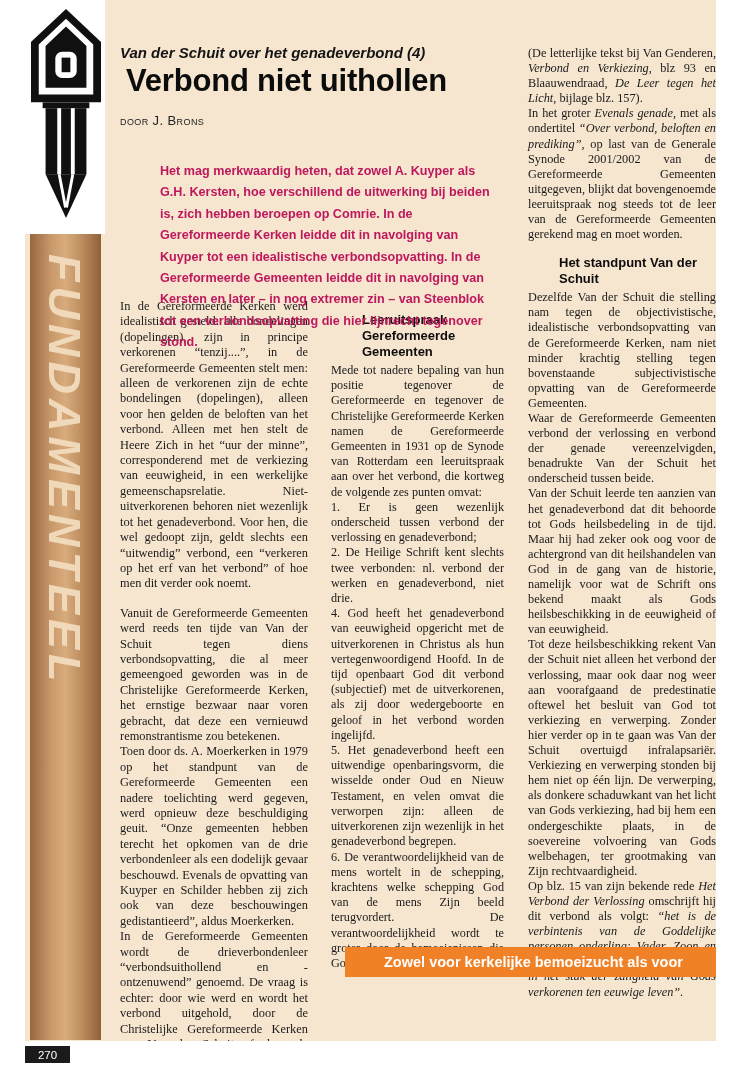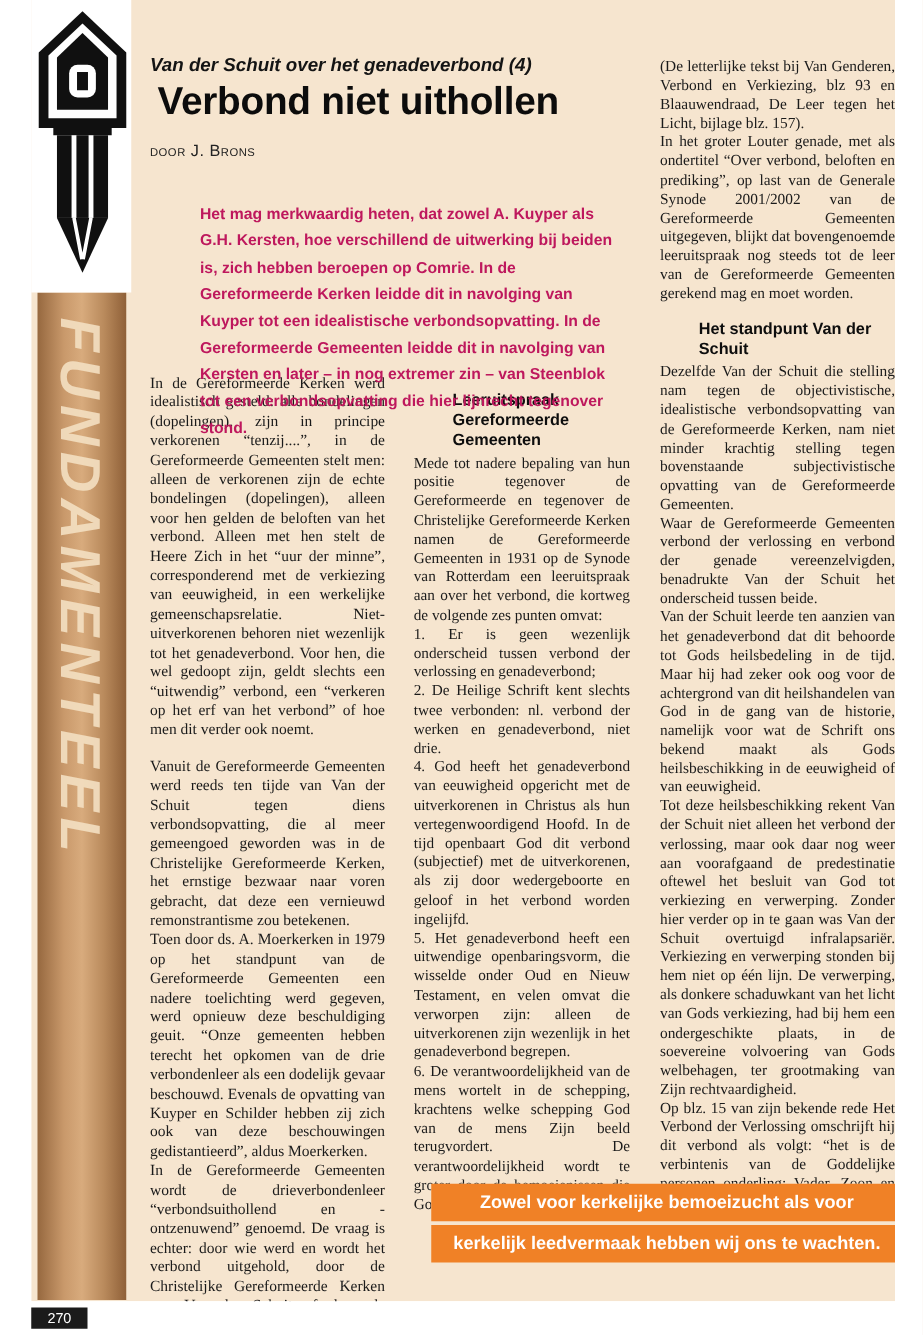--- a/index.html
+++ b/index.html
@@ -24,21 +24,21 @@
         font-family:"Liberation Sans",sans-serif;font-weight:bold;font-size:12.6px;
         line-height:21.4px;color:#be185d;margin-top:20px;}
   .col{position:absolute;z-index:1;font-size:12.4px;line-height:15.4px;color:#1a1a1a;}
   .col p{margin:0;text-align:justify;hyphens:auto;}
   .col p.space{margin-top:14px;}
   .col .hd{font-family:"Liberation Sans",sans-serif;font-size:13px;line-height:16px;
         font-weight:bold;margin:13px 0 3px;color:#0d0d0d;text-align:left;padding-left:31px;}
   #col1{left:120px;top:299px;width:188px;}
   #col2{left:331px;top:299px;width:173px;font-size:12.2px;line-height:15.2px;}
   #col3{left:528px;top:46px;width:188px;font-size:12.3px;line-height:15.1px;}
-  .it{}
+  .it{font-style:italic;}
   .pullquote{position:absolute;left:345px;top:947px;width:377px;z-index:5;
         background:var(--background,#f6e5cf);}
   .pq-line{height:30px;line-height:30px;text-align:center;
         background:var(--accent-orange,#f08126);color:#fff;
         font-family:"Liberation Sans",sans-serif;font-weight:bold;font-size:14.5px;}
   .pq-line + .pq-line{margin-top:3px;}
   .cover-bottom{position:absolute;left:0;top:1041px;width:738px;height:27px;background:#fff;z-index:6;}
   .cover-right{position:absolute;left:716px;top:0;width:22px;height:1068px;background:#fff;z-index:6;}
   .cover-left{position:absolute;left:0;top:0;width:25px;height:1068px;background:#fff;z-index:6;}
   .pagenum{position:absolute;left:25px;top:1046px;width:45px;height:17px;z-index:7;
@@ -85,32 +85,31 @@
       <h3 class="hd">Leeruitspraak Gereformeerde Gemeenten</h3>
       <p><span>Mede tot nadere bepaling van hun positie tegenover de Gereformeerde en tegenover de Christelijke Gereformeerde Kerken namen de Gereformeerde Gemeenten in 1931 op de Synode van Rotterdam een leeruitspraak aan over het verbond, die kortweg de volgende zes punten omvat:</span></p>
       <p><span>1. Er is geen wezenlijk onderscheid tussen verbond der verlossing en genadeverbond;</span></p>
       <p><span>2. De Heilige Schrift kent slechts twee verbonden: nl. verbond der werken en genadeverbond, niet drie.</span></p>
       <p><span>4. God heeft het genadeverbond van eeuwigheid opgericht met de uitverkorenen in Christus als hun vertegenwoordigend Hoofd. In de tijd openbaart God dit verbond (subjectief) met de uitverkorenen, als zij door wedergeboorte en geloof in het verbond worden ingelijfd.</span></p>
       <p><span>5. Het genadeverbond heeft een uitwendige openbaringsvorm, die wisselde onder Oud en Nieuw Testament, en velen omvat die verworpen zijn: alleen de uitverkorenen zijn wezenlijk in het genadeverbond begrepen.</span></p>
       <p><span>6. De verantwoordelijkheid van de mens wortelt in de schepping, krachtens welke schepping God van de mens Zijn beeld terugvordert. De verantwoordelijkheid wordt te groter door de bemoeienissen die God met de mens maakt.</span></p>
     </div>
   <div class="col" id="col3">
       <p><span>(De letterlijke tekst bij Van Genderen, </span><span class="it">Verbond en Verkiezing</span><span>, blz 93 en Blaauwendraad, </span><span class="it">De Leer tegen het Licht</span><span>, bijlage blz. 157).</span></p>
-      <p><span>In het groter </span><span class="it">Louter genade</span><span>, met als ondertitel </span><span class="it">“Over verbond, beloften en prediking”</span><span>, op last van de Generale Synode 2001/2002 van de Gereformeerde Gemeenten uitgegeven, blijkt dat bovengenoemde leeruitspraak nog steeds tot de leer van de Gereformeerde Gemeenten gerekend mag en moet worden.</span></p>
+      <p><span>In het groter </span><span class="it">Evenals genade</span><span>, met als ondertitel </span><span class="it">“Over verbond, beloften en prediking”</span><span>, op last van de Generale Synode 2001/2002 van de Gereformeerde Gemeenten uitgegeven, blijkt dat bovengenoemde leeruitspraak nog steeds tot de leer van de Gereformeerde Gemeenten gerekend mag en moet worden.</span></p>
       <h3 class="hd">Het standpunt Van der Schuit</h3>
       <p><span>Dezelfde Van der Schuit die stelling nam tegen de objectivistische, idealistische verbondsopvatting van de Gereformeerde Kerken, nam niet minder krachtig stelling tegen bovenstaande subjectivistische opvatting van de Gereformeerde Gemeenten.</span></p>
       <p><span>Waar de Gereformeerde Gemeenten verbond der verlossing en verbond der genade vereenzelvigden, benadrukte Van der Schuit het onderscheid tussen beide.</span></p>
       <p><span>Van der Schuit leerde ten aanzien van het genadeverbond dat dit behoorde tot Gods heilsbedeling in de tijd. Maar hij had zeker ook oog voor de achtergrond van dit heilshandelen van God in de gang van de historie, namelijk voor wat de Schrift ons bekend maakt als Gods heilsbeschikking in de eeuwigheid of van eeuwigheid.</span></p>
       <p><span>Tot deze heilsbeschikking rekent Van der Schuit niet alleen het verbond der verlossing, maar ook daar nog weer aan voorafgaand de predestinatie oftewel het besluit van God tot verkiezing en verwerping. Zonder hier verder op in te gaan was Van der Schuit overtuigd infralapsariër. Verkiezing en verwerping stonden bij hem niet op één lijn. De verwerping, als donkere schaduwkant van het licht van Gods verkiezing, had bij hem een ondergeschikte plaats, in de soevereine volvoering van Gods welbehagen, ter grootmaking van Zijn rechtvaardigheid.</span></p>
       <p><span>Op blz. 15 van zijn bekende rede </span><span class="it">Het Verbond der Verlossing</span><span> omschrijft hij dit verbond als volgt: </span><span class="it">“het is de verbintenis van de Goddelijke personen onderling: Vader, Zoon en Heilige Geest, Die Zich garant stellen in het stuk der zaligheid van Gods verkorenen ten eeuwige leven”.</span></p>
     </div>
 
   <div class="pullquote">
     <div class="pq-line">Zowel voor kerkelijke bemoeizucht als voor</div>
-    <div class="pq-line">kerkelijk leedvermaak hebben wij ons te wachten.</div>
   </div>
 
   <div class="cover-left"></div>
   <div class="cover-right"></div>
   <div class="cover-bottom"></div>
 
   <div class="pagenum">270</div>
 
 </div>
 

